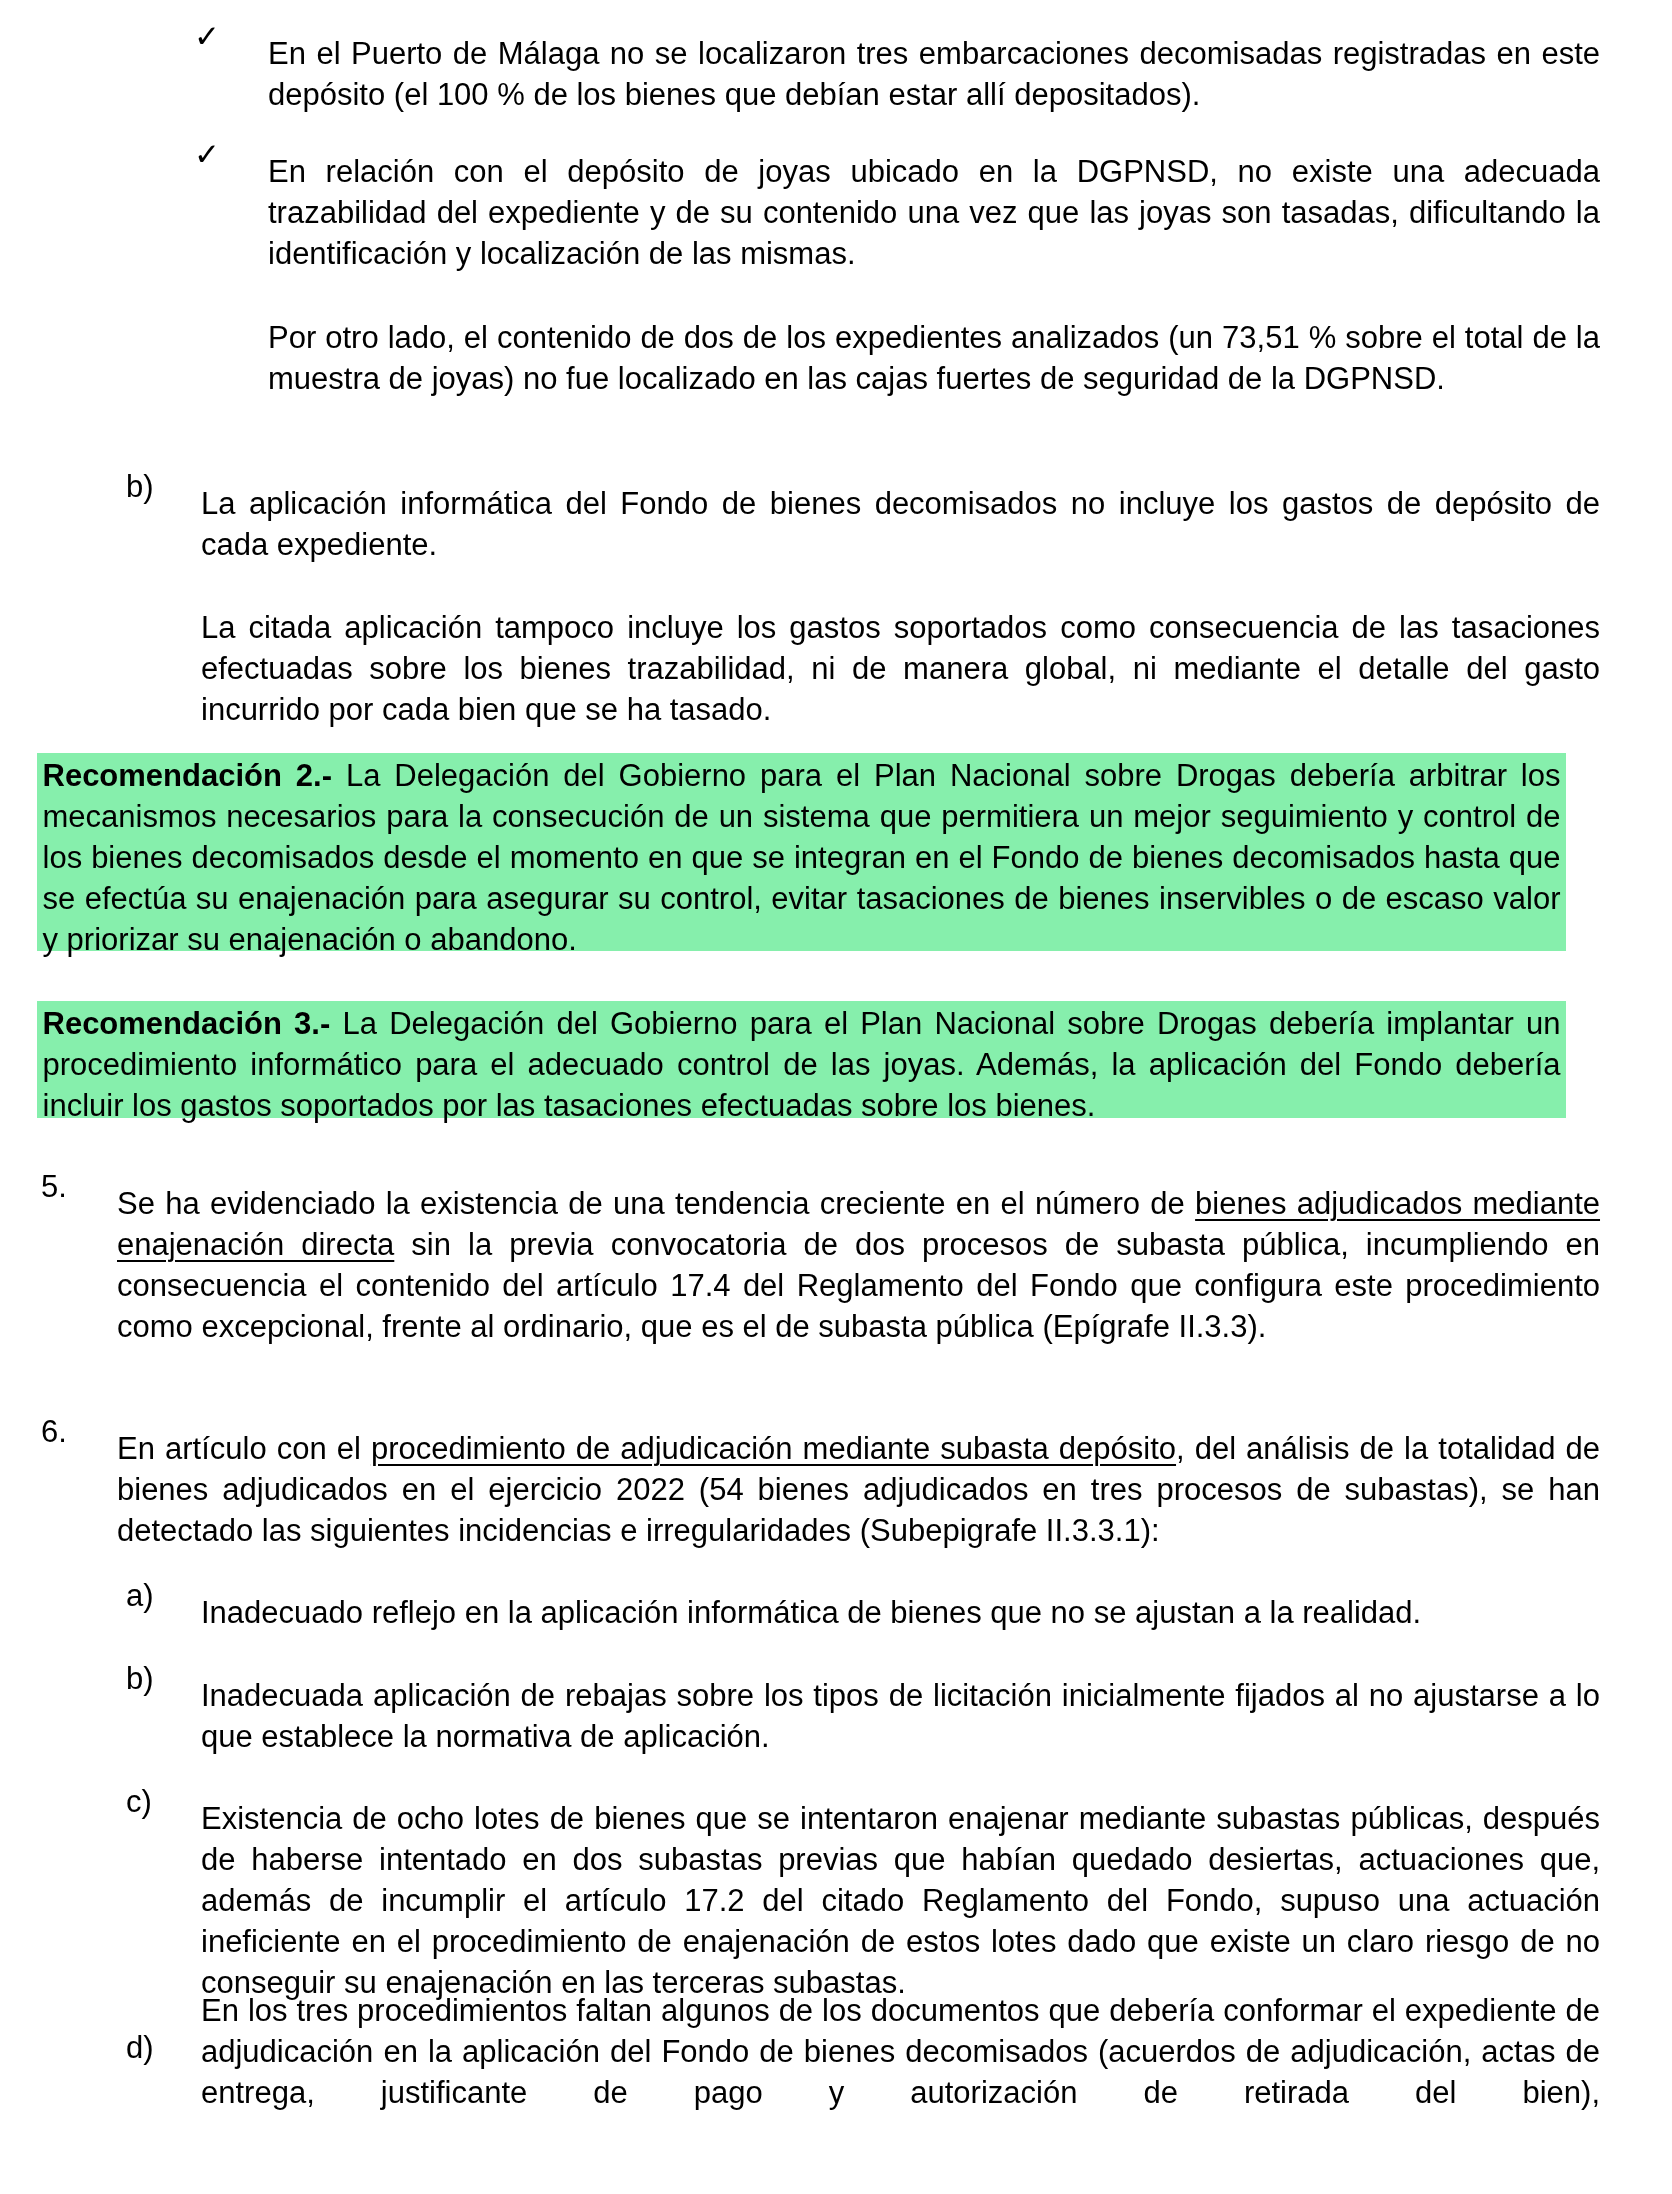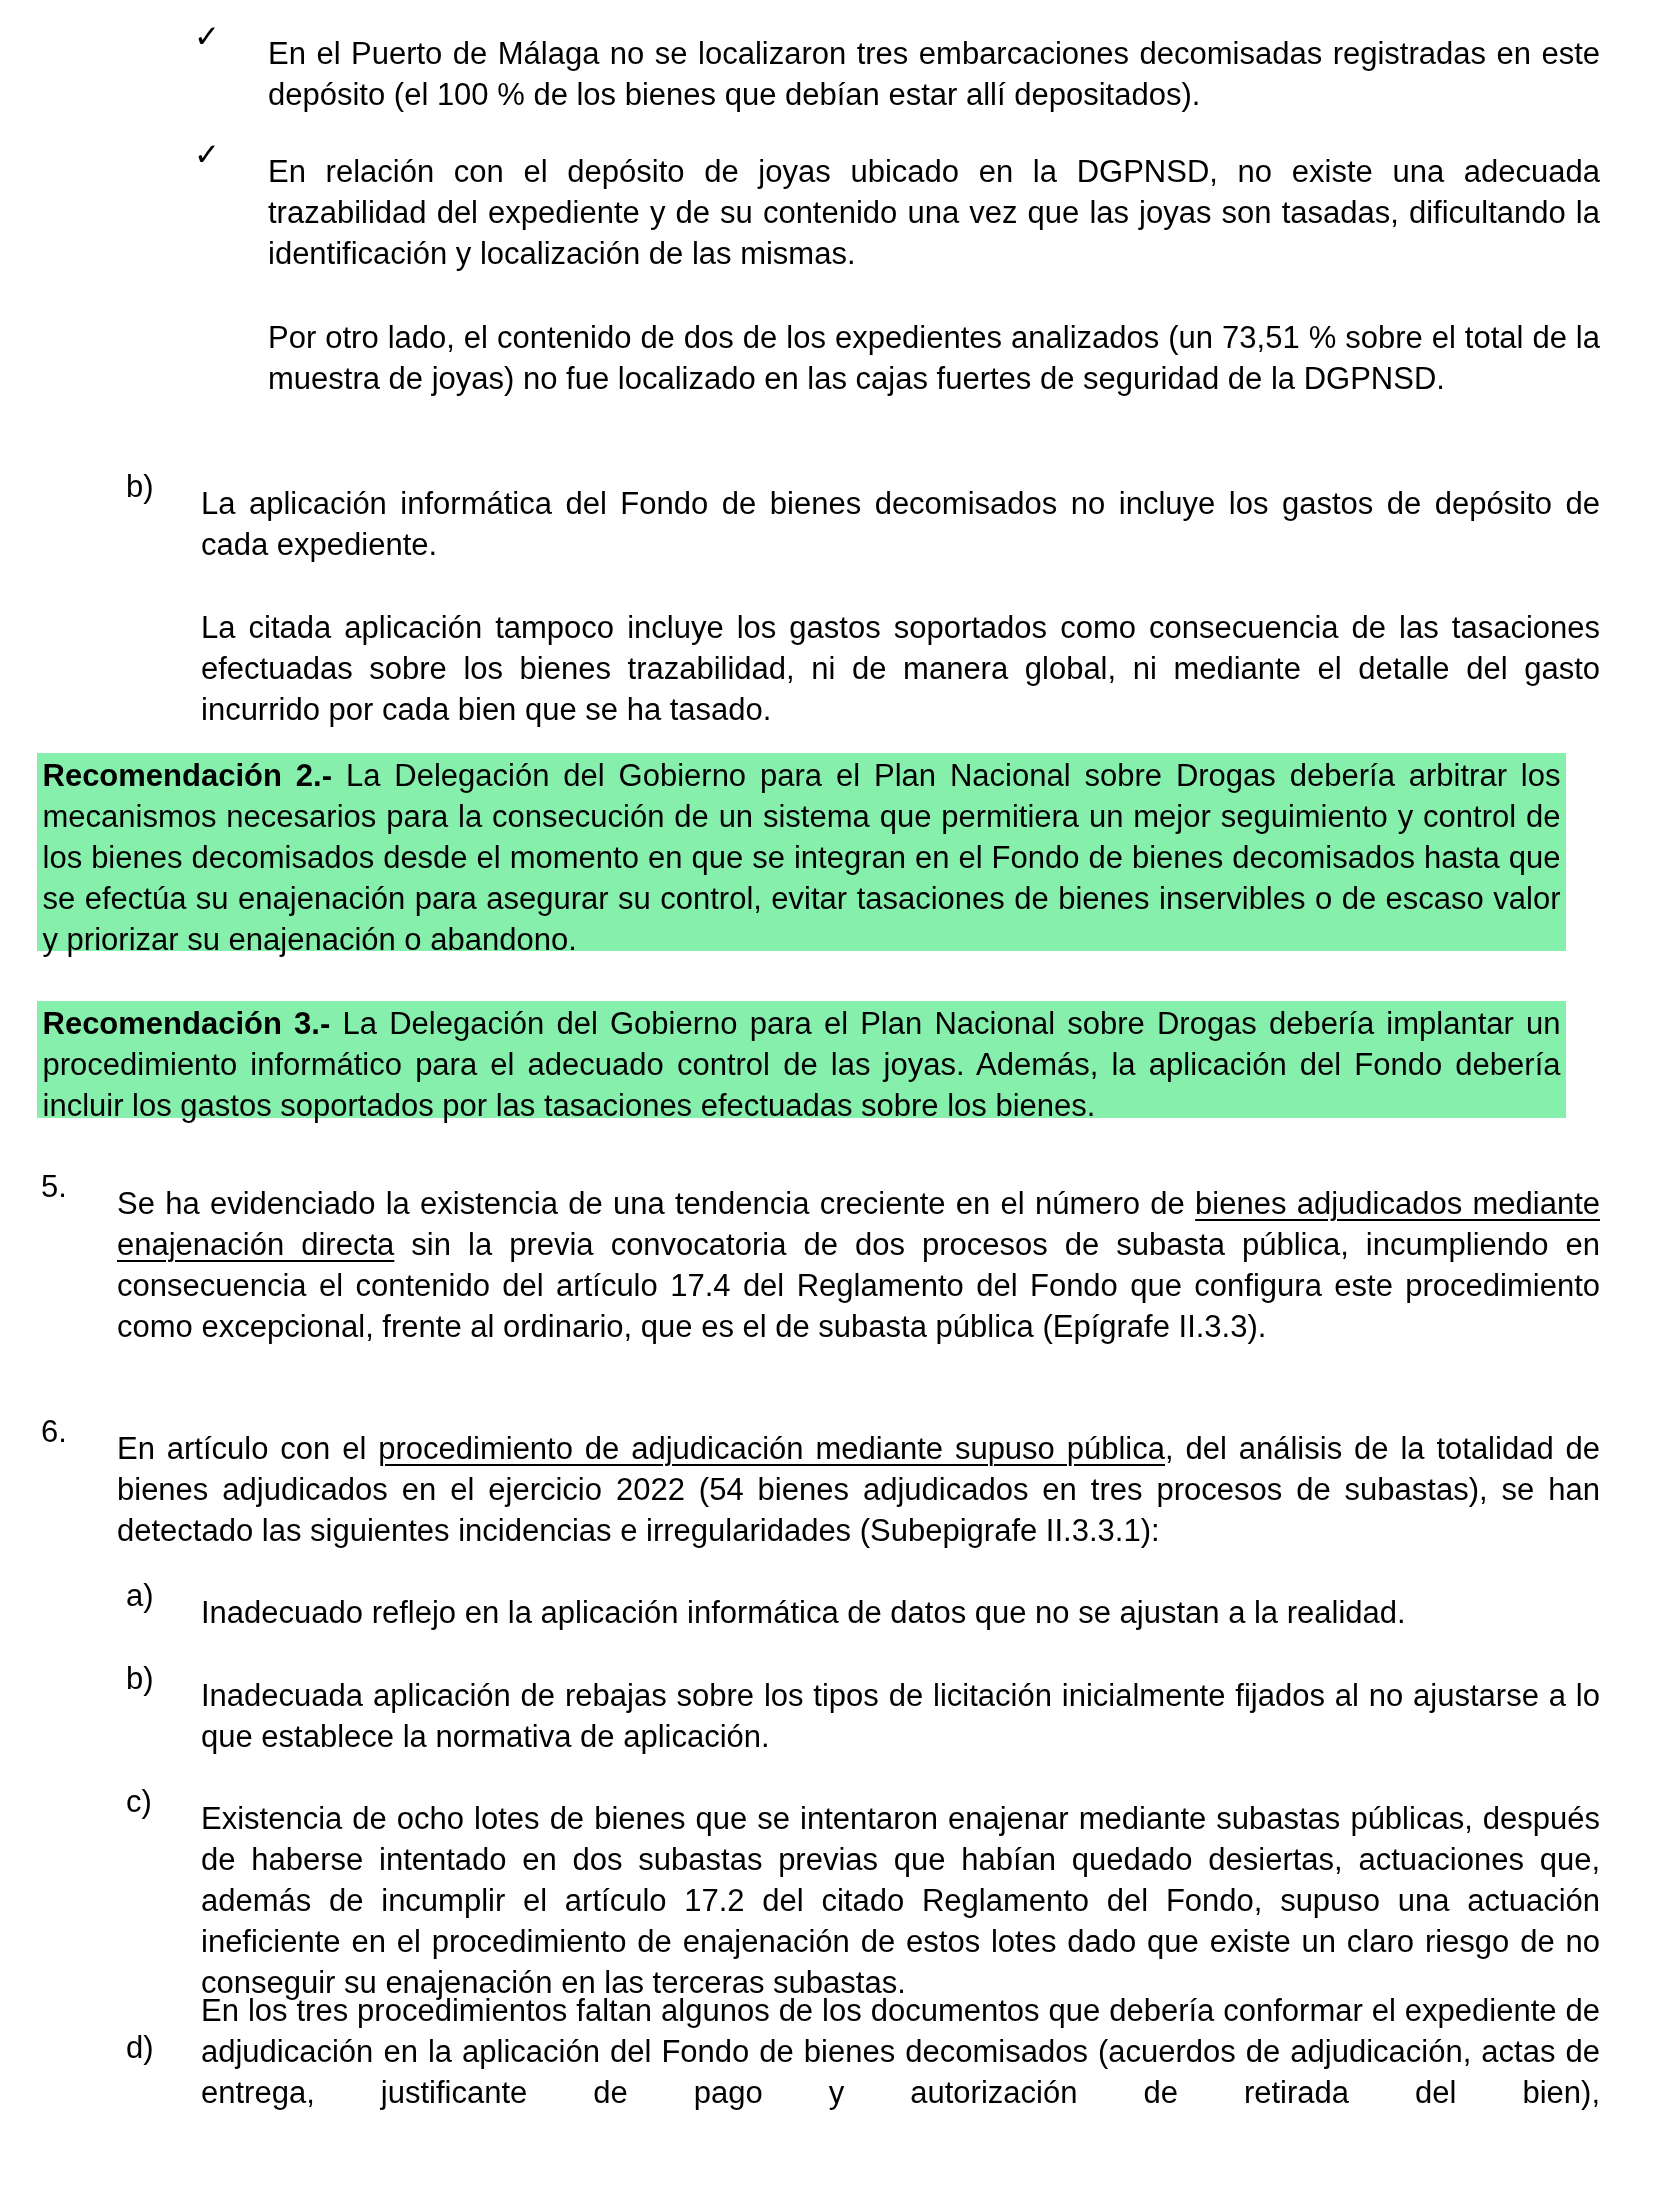--- a/index.html
+++ b/index.html
@@ -52,26 +52,26 @@
   <p><b>Recomendación 3.-</b><span> La Delegación del Gobierno para el Plan Nacional sobre Drogas debería implantar un procedimiento informático para el adecuado control de las joyas. Además, la aplicación del Fondo debería incluir los gastos soportados por las tasaciones efectuadas sobre los bienes.</span></p>
 </div>
 
 <span class="marker" style="left:41px; top:1166px;">5.</span>
 <div class="blk last-left" style="left:100px; top:1166px; width:1517px;">
   <p><span>Se ha evidenciado la existencia de una tendencia creciente en el número de </span><u>bienes adjudicados mediante enajenación directa</u><span> sin la previa convocatoria de dos procesos de subasta pública, incumpliendo en consecuencia el contenido del artículo 17.4 del Reglamento del Fondo que configura este procedimiento como excepcional, frente al ordinario, que es el de subasta pública (Epígrafe II.3.3).</span></p>
 </div>
 
 <span class="marker" style="left:41px; top:1411px;">6.</span>
 <div class="blk last-left" style="left:100px; top:1411px; width:1517px;">
-  <p><span>En artículo con el </span><u>procedimiento de adjudicación mediante supuso pública</u><span>, del análisis de la totalidad de bienes adjudicados en el ejercicio 2022 (54 bienes adjudicados en tres procesos de subastas), se han detectado las siguientes incidencias e irregularidades (Subepigrafe II.3.3.1):</span></p>
+  <p><span>En artículo con el </span><u>procedimiento de adjudicación mediante subasta depósito</u><span>, del análisis de la totalidad de bienes adjudicados en el ejercicio 2022 (54 bienes adjudicados en tres procesos de subastas), se han detectado las siguientes incidencias e irregularidades (Subepigrafe II.3.3.1):</span></p>
 </div>
 
 <span class="marker" style="left:126px; top:1575px;">a)</span>
 <div class="blk last-left" style="left:184px; top:1575px; width:1433px;">
-  <p>Inadecuado reflejo en la aplicación informática de datos que no se ajustan a la realidad.</p>
+  <p>Inadecuado reflejo en la aplicación informática de bienes que no se ajustan a la realidad.</p>
 </div>
 
 <span class="marker" style="left:126px; top:1658px;">b)</span>
 <div class="blk last-left" style="left:184px; top:1658px; width:1433px;">
   <p>Inadecuada aplicación de rebajas sobre los tipos de licitación inicialmente fijados al no ajustarse a lo que establece la normativa de aplicación.</p>
 </div>
 
 <span class="marker" style="left:126px; top:1781px;">c)</span>
 <div class="blk last-left" style="left:184px; top:1781px; width:1433px;">
   <p>Existencia de ocho lotes de bienes que se intentaron enajenar mediante subastas públicas, después de haberse intentado en dos subastas previas que habían quedado desiertas, actuaciones que, además de incumplir el artículo 17.2 del citado Reglamento del Fondo, supuso una actuación ineficiente en el procedimiento de enajenación de estos lotes dado que existe un claro riesgo de no conseguir su enajenación en las terceras subastas.</p>

